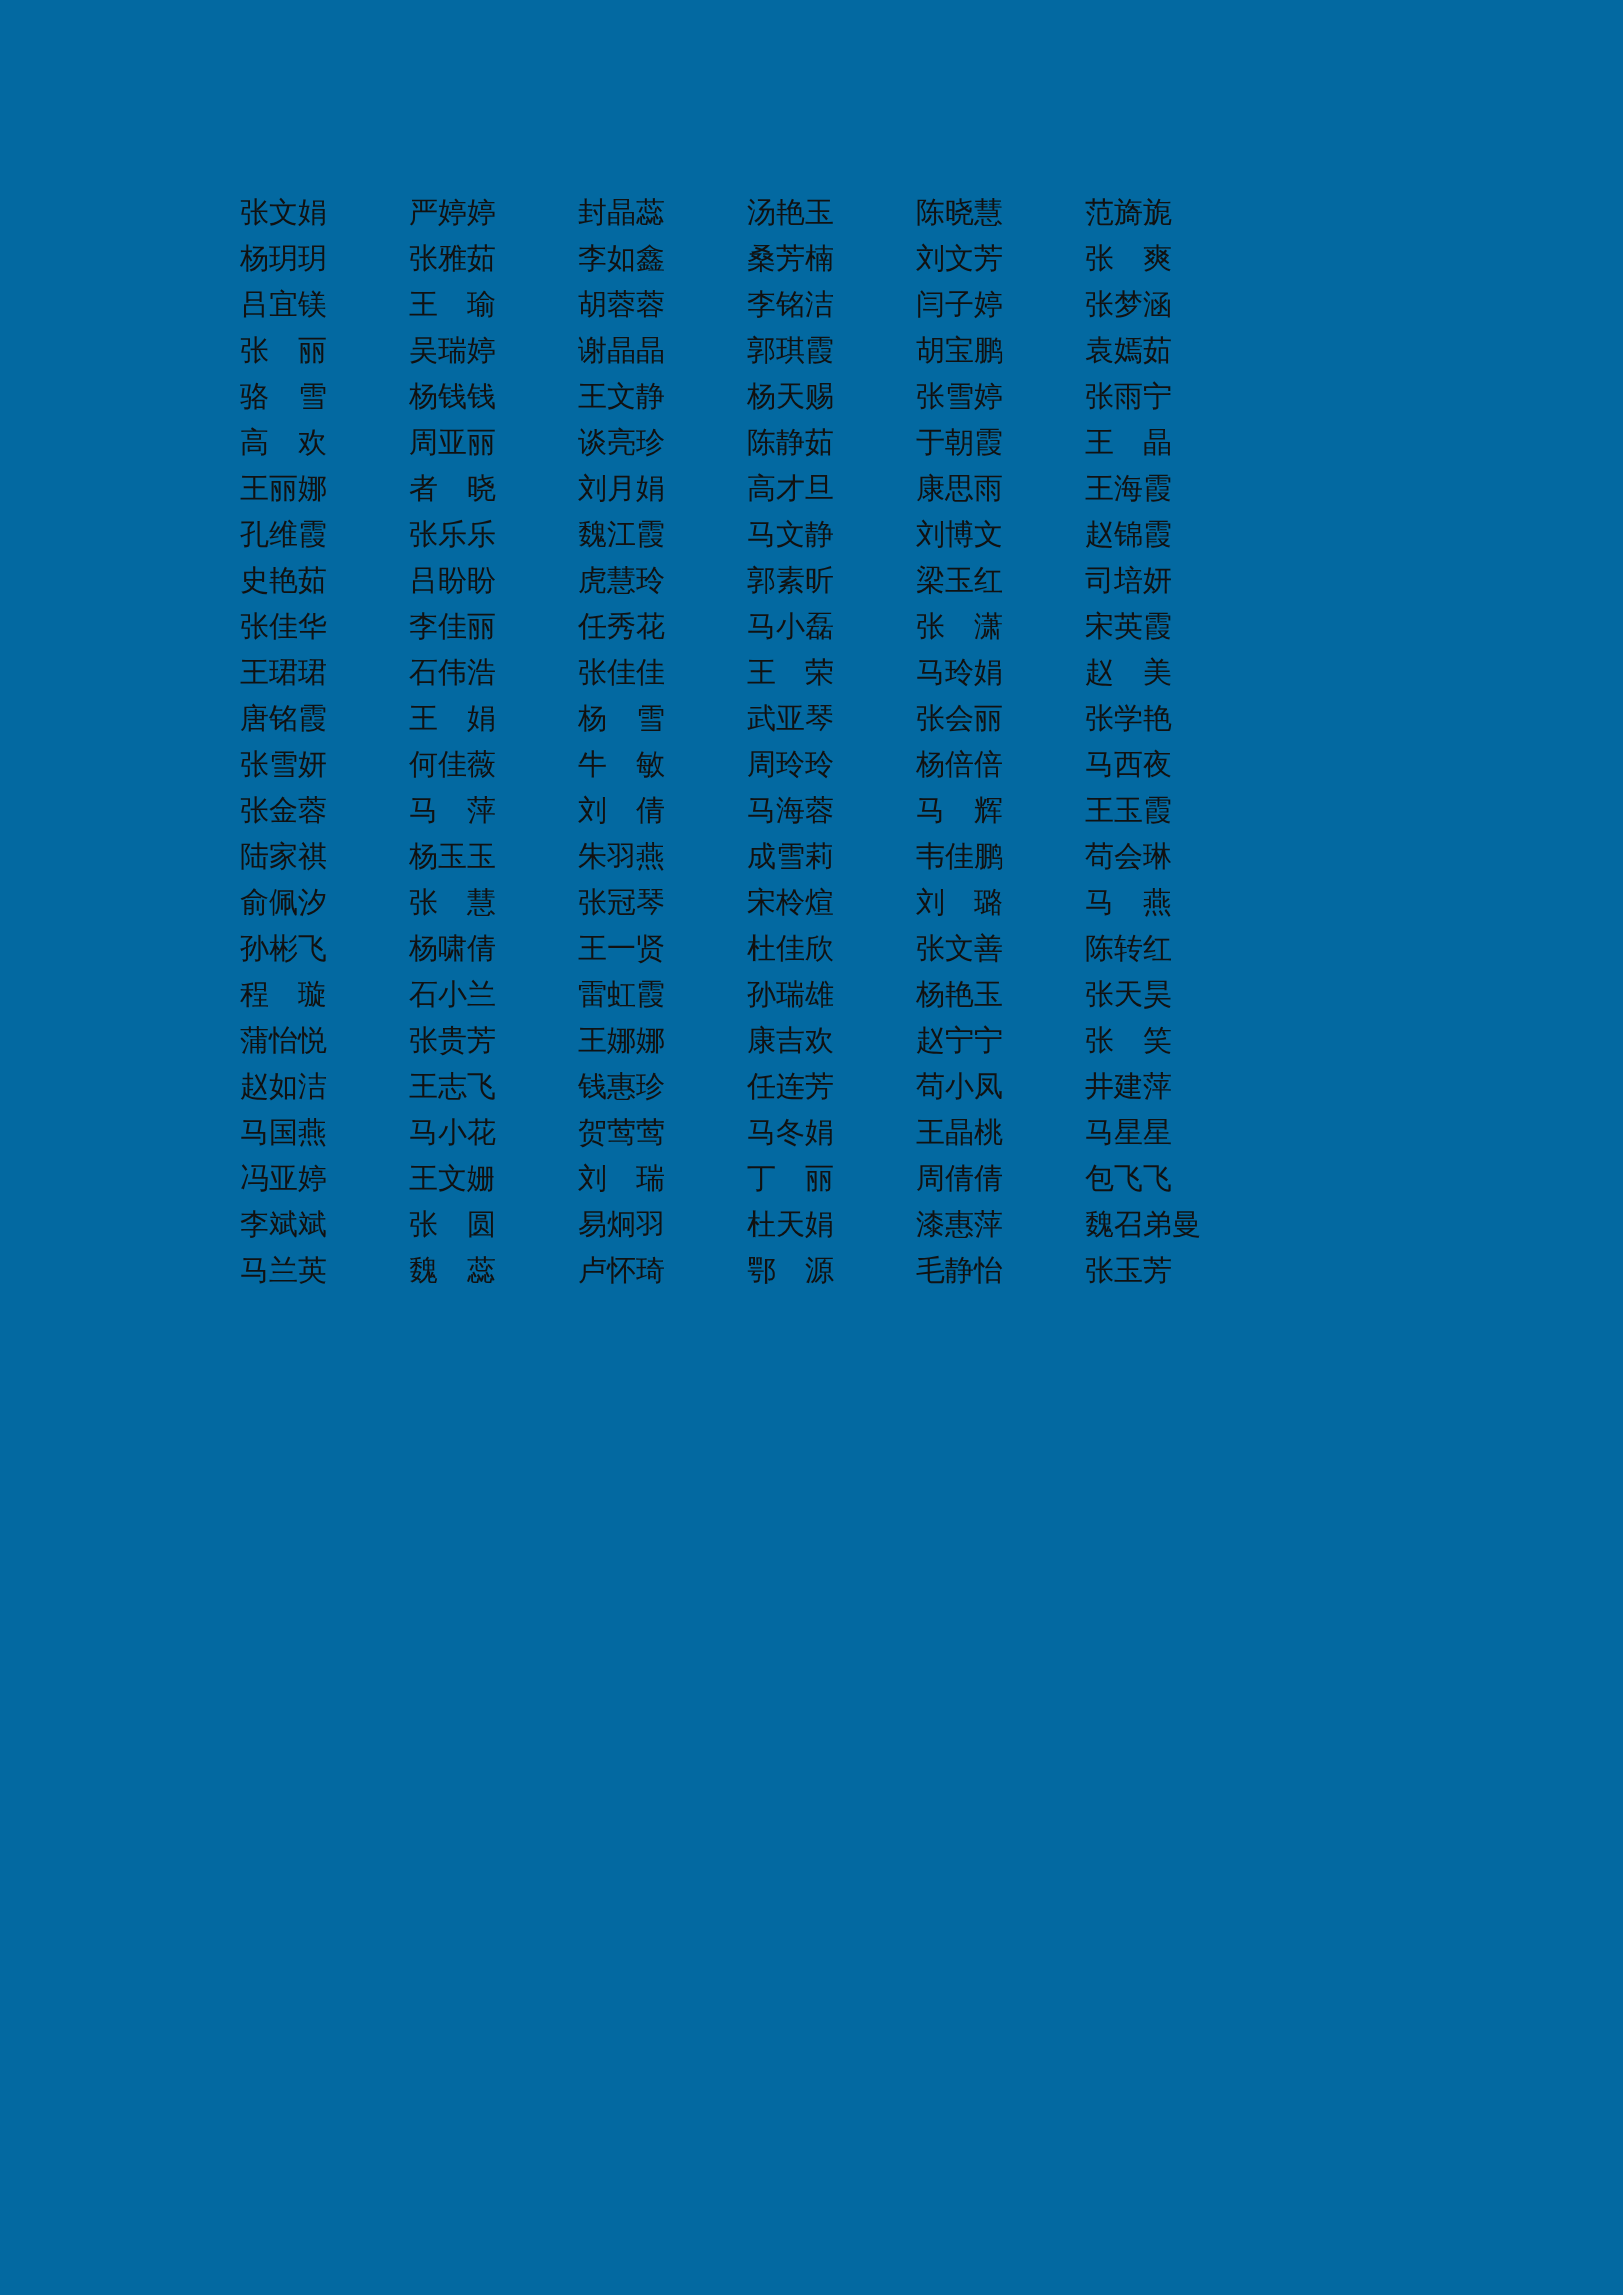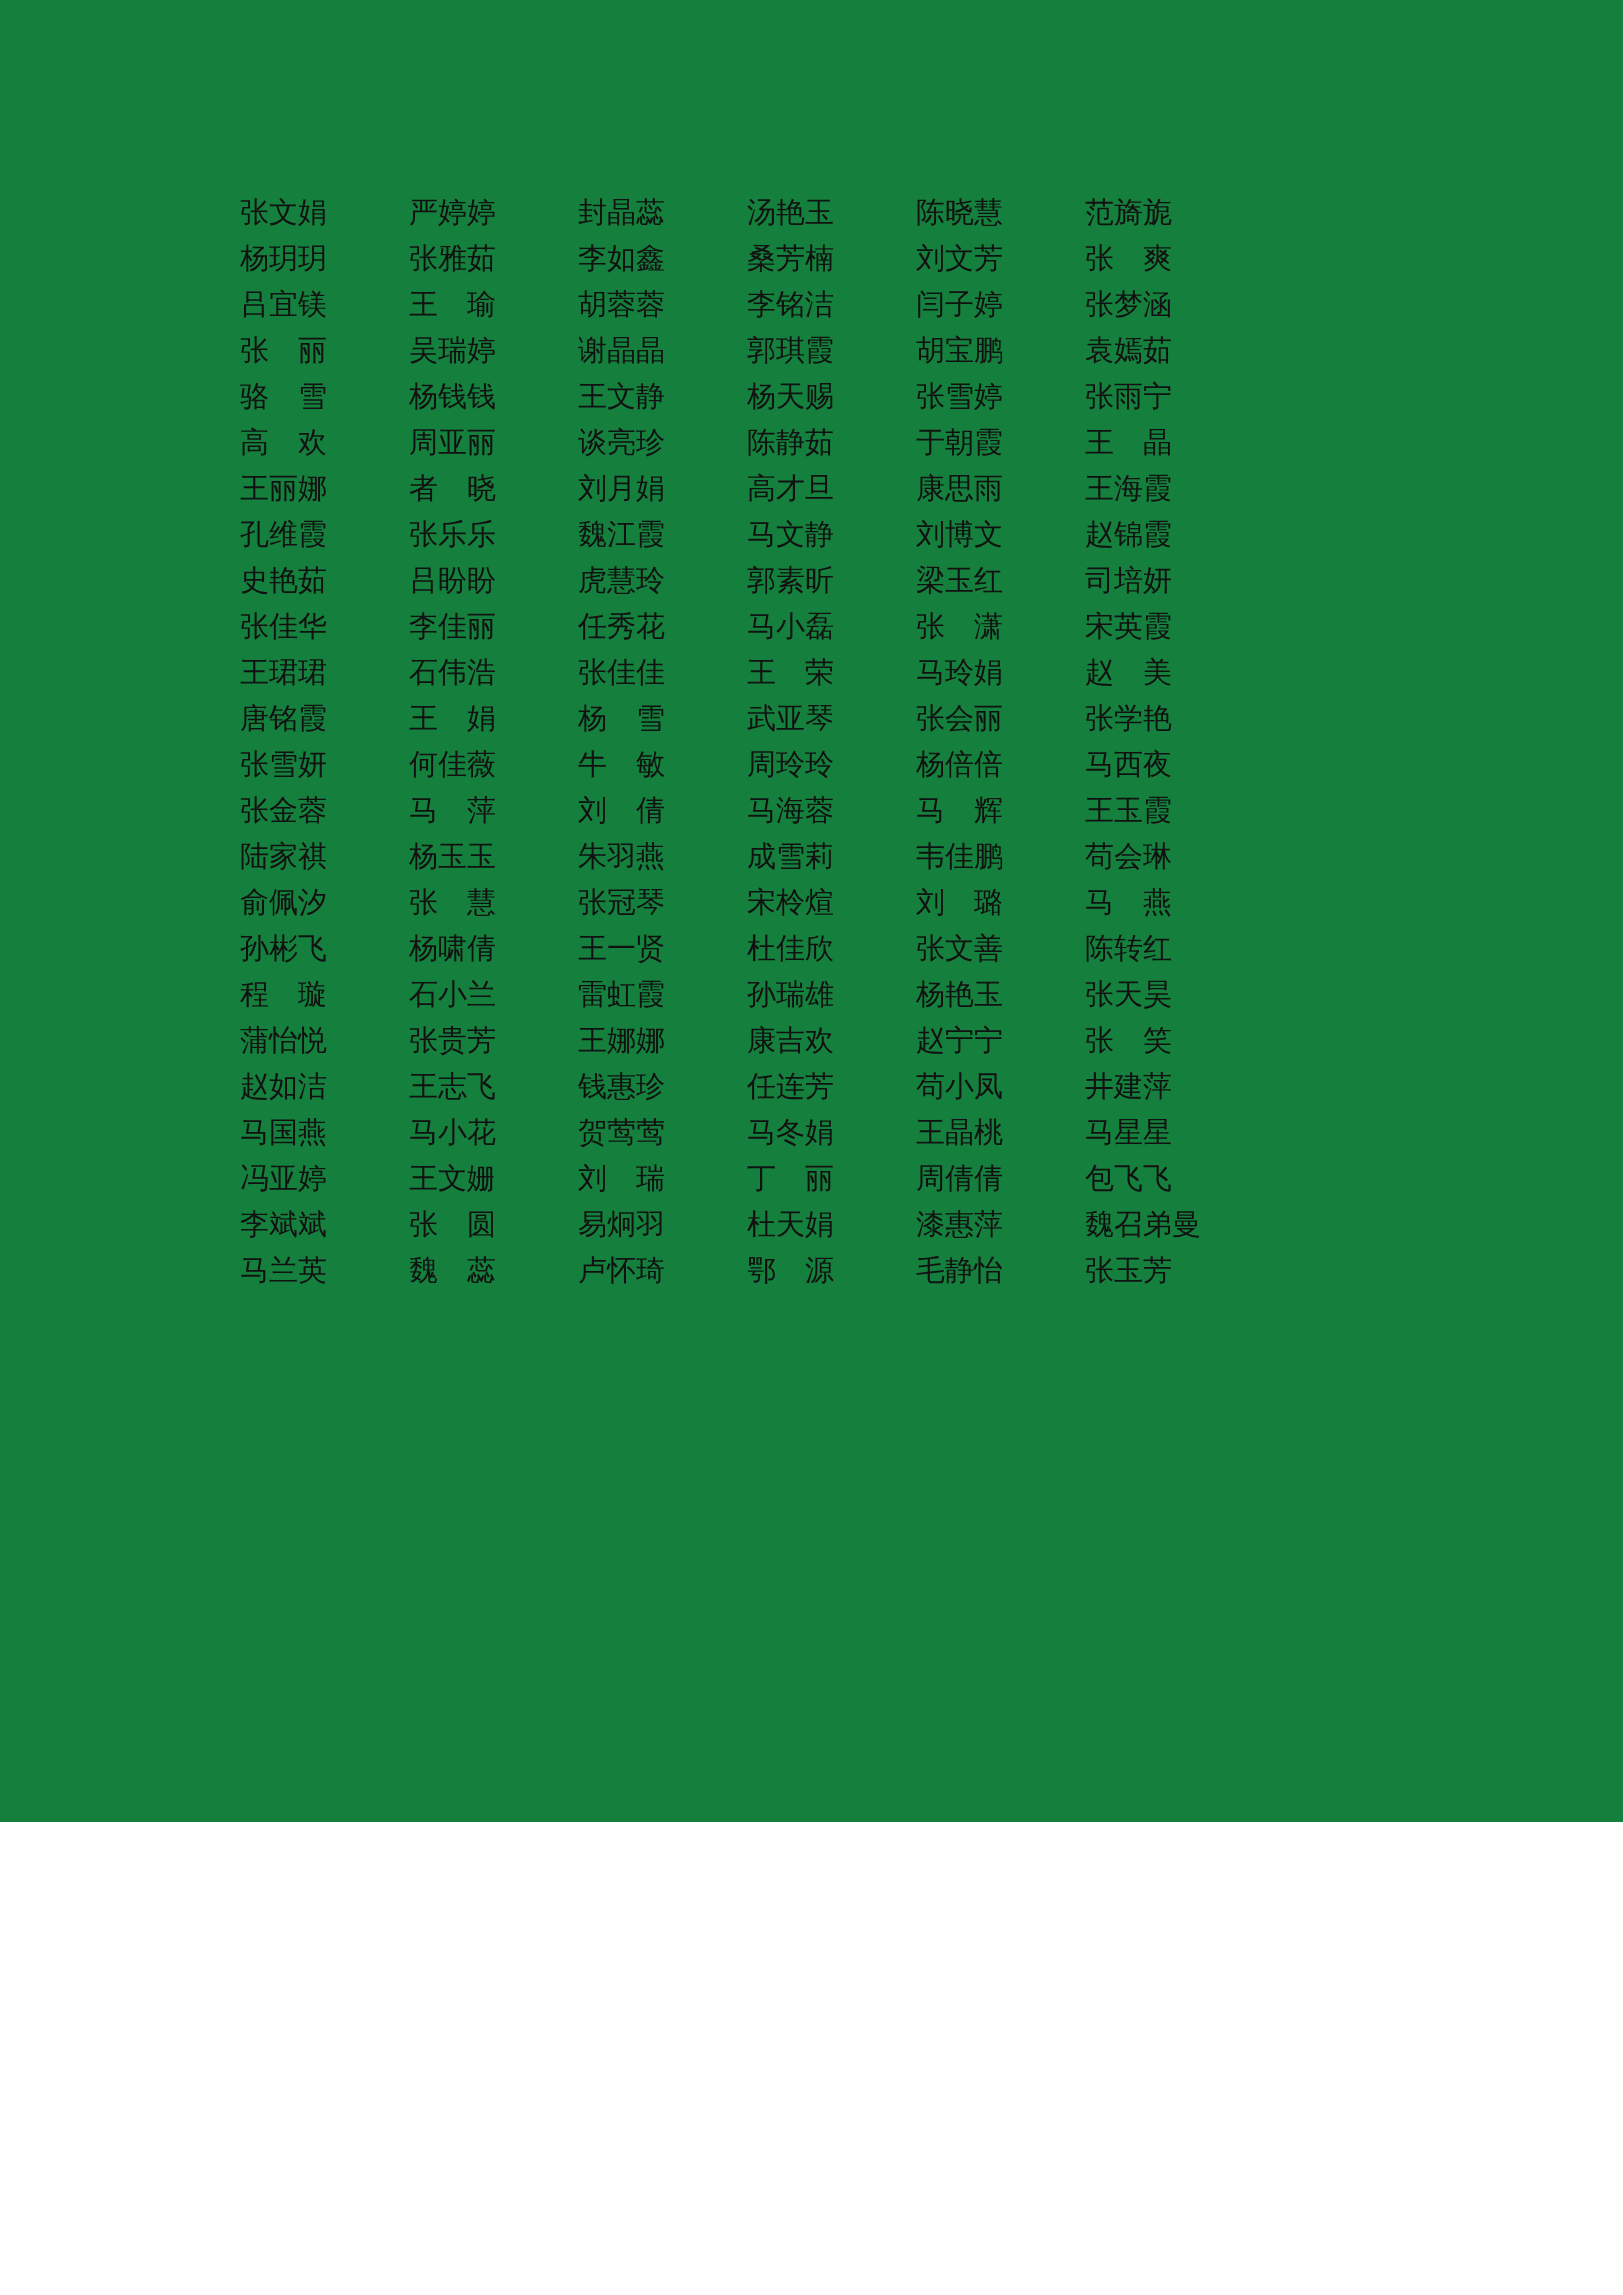--- a/index.html
+++ b/index.html
@@ -10,22 +10,22 @@
   body {
     width: 1623px;
     height: 2295px;
     font-family: "Liberation Serif", "DejaVu Serif", serif;
     color: #111111;
     overflow: hidden;
   }
   .page {
     position: relative;
     width: 1623px;
-    height: 1822px;
-    background: #15803d;
+    height: 2295px;
+    background: #0369a1;
     box-sizing: border-box;
   }
   .name-grid {
     position: absolute;
     left: 240px;
     top: 189px;
     width: 1002px;
     display: grid;
     grid-template-columns: repeat(6, 169px);
     grid-auto-rows: 46px;

